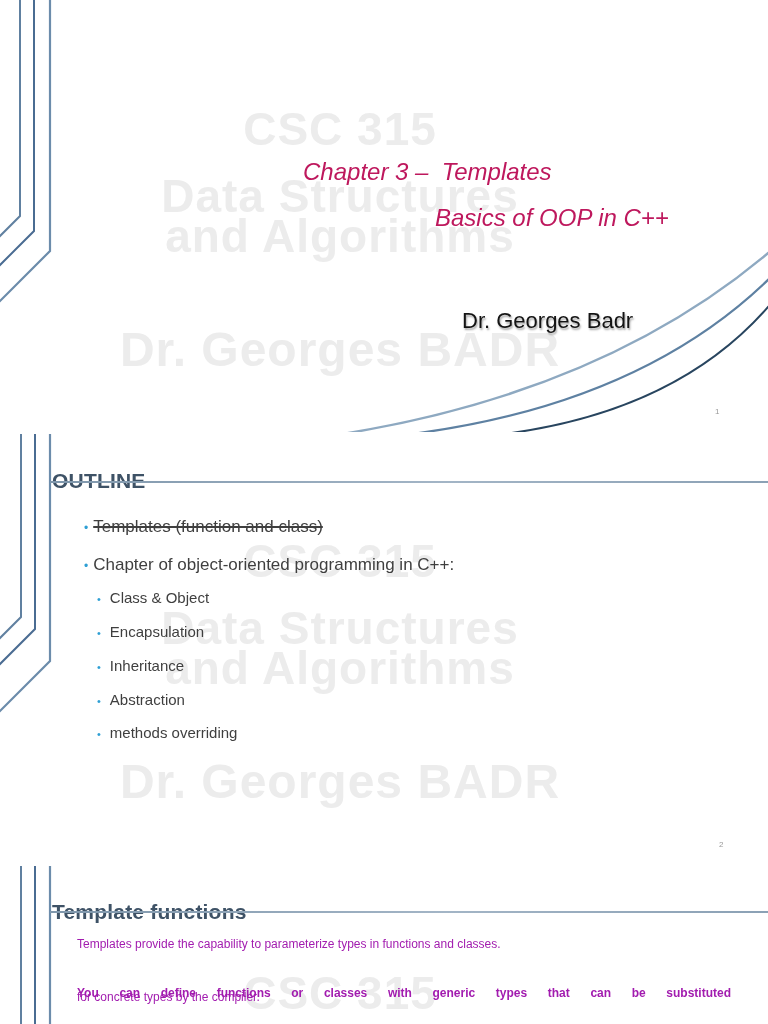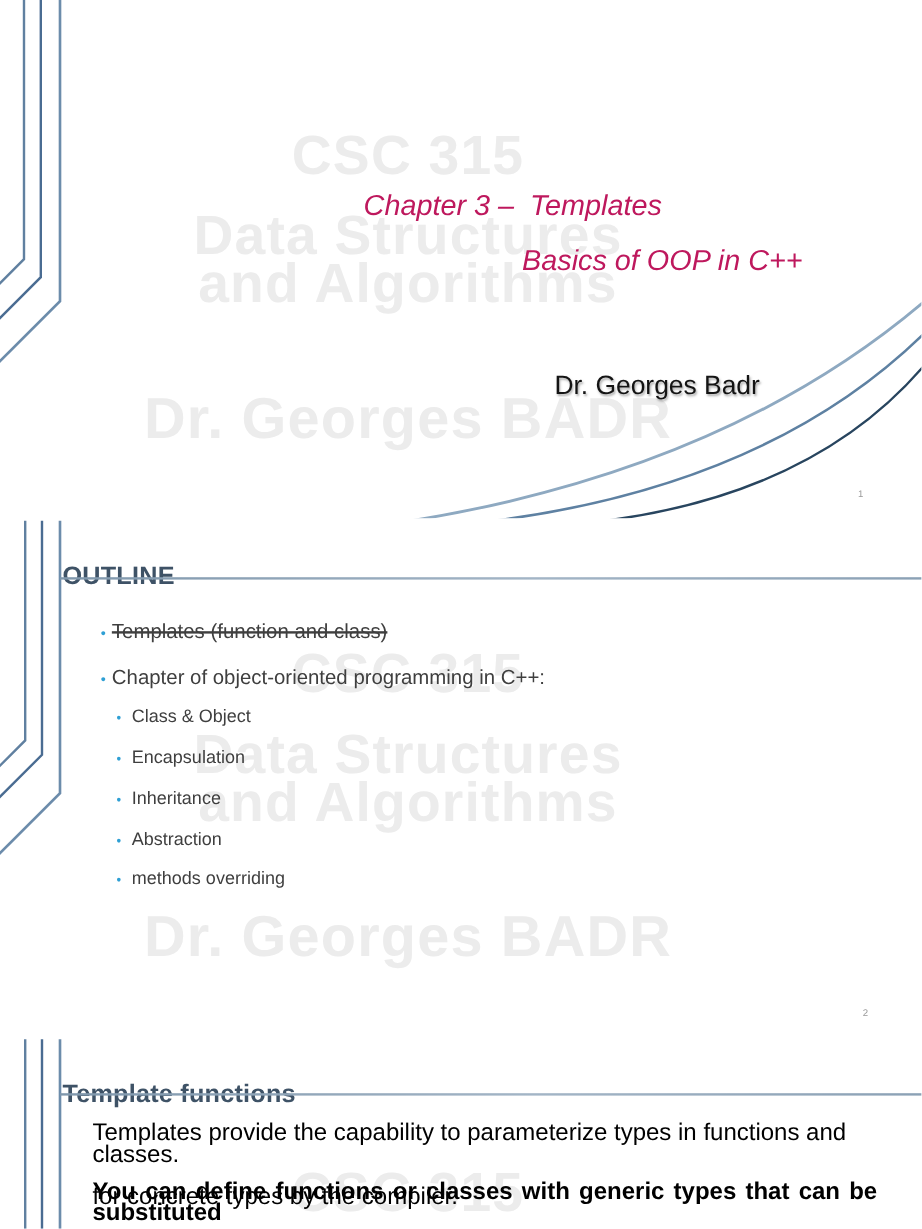--- a/index.html
+++ b/index.html
@@ -43,21 +43,21 @@
   .bullet-row{position:absolute;display:flex;align-items:baseline;color:#3f3f3f;white-space:nowrap;}
   .l1{left:84px;font-size:17px;gap:5px;}
   .l2{left:97px;font-size:15px;gap:9px;}
   .dot{color:#2e9fd4;}
   .l1 .dot{font-size:12px;}
   .l2 .dot{font-size:11px;}
   .strike{text-decoration:line-through;text-decoration-thickness:1.5px;}
   .b1{top:85px;}  .b2{top:123px;}
   .b3{top:157px;} .b4{top:191px;} .b5{top:225px;} .b6{top:259px;} .b7{top:292px;}
 
-  .para{position:absolute;left:77px;font-size:20px;color:#000000;line-height:18px;}
+  .para{position:absolute;left:77px;font-size:12px;color:#a21caf;line-height:18px;}
   .p1{top:71px;width:650px;}
   .p2a{top:120px;width:654px;text-align:justify;text-align-last:justify;font-weight:bold;}
   .p2b{top:124px;width:654px;}
 </style>
 </head>
 <body>
 
 <div class="page">
 
   <section class="slide s1">

